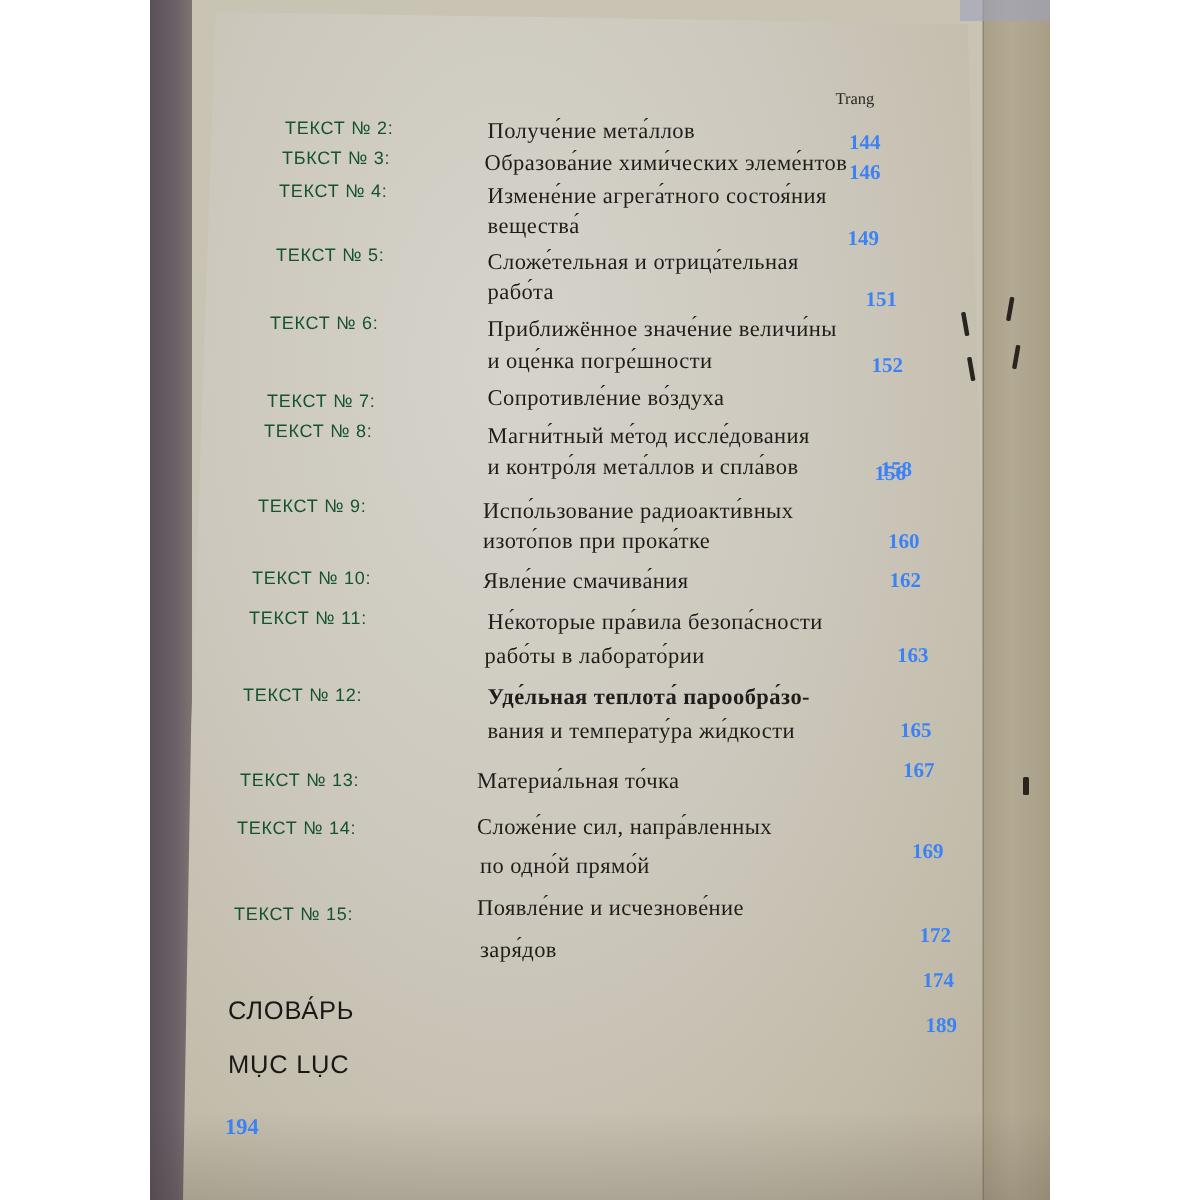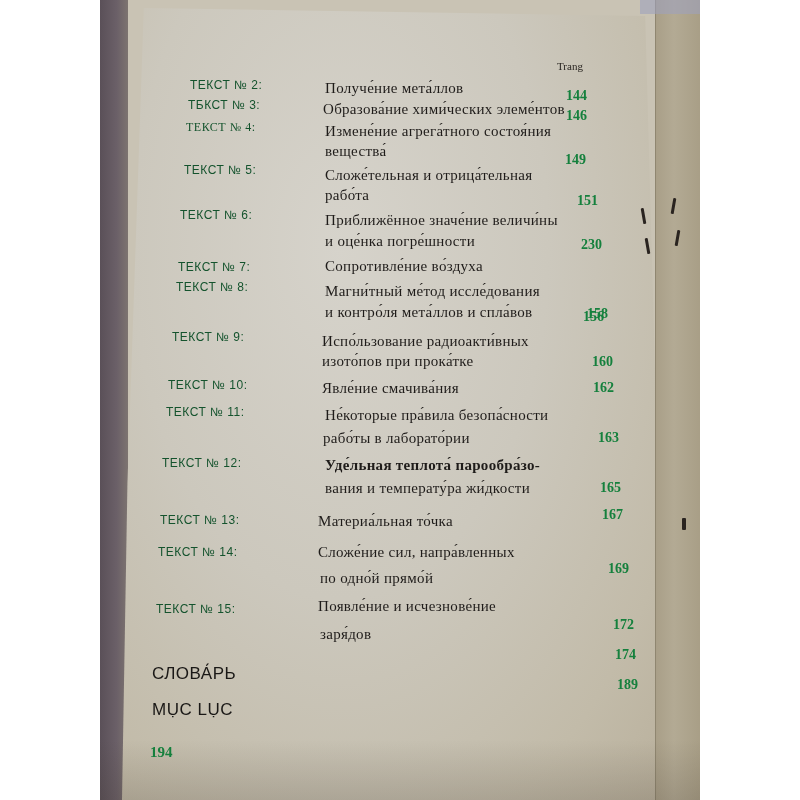--- a/index.html
+++ b/index.html
@@ -85,21 +85,21 @@
     .title {
       font-family: "Liberation Serif", "DejaVu Serif", serif;
       font-size: 15px;
       letter-spacing: 0.3px;
       color: #1f1c1a;
     }
     .pg {
       font-family: "Liberation Serif", "DejaVu Serif", serif;
       font-size: 14px;
       font-weight: bold;
-      color: #15803d;
+      color: #3b82f6;
     }
     .header-trang {
       font-family: Liberation Serif, serif;
       font-size: 11px;
       color: #2a2622;
     }
     .big {
       font-family: "Liberation Sans", "DejaVu Sans", sans-serif;
       font-size: 17px;
       letter-spacing: 0.5px;
@@ -126,34 +126,34 @@
 <div class="text header-trang" style="left:557px; top:60px;">Trang</div>
 
 <div class="text label" style="left:190px; top:78px;">ТЕКСТ № 2:</div>
 <div class="text title" style="left:325px; top:80px;">Получе́ние мета́ллов</div>
 <div class="text pg" style="left:566px; top:88px;">144</div>
 
 <div class="text label" style="left:188px; top:98px;">ТБКСТ № 3:</div>
 <div class="text title" style="left:323px; top:101px;">Образова́ние хими́ческих элеме́нтов</div>
 <div class="text pg" style="left:566px; top:108px;">146</div>
 
-<div class="text label" style="left:186px; top:120px;font-family:Liberation Serif, serif;">ТЕКСТ № 4:</div>
+<div class="text label" style="left:186px; top:120px;">ТЕКСТ № 4:</div>
 <div class="text title" style="left:325px; top:123px;">Измене́ние агрега́тного состоя́ния</div>
 <div class="text title" style="left:325px; top:143px;text-align:center;">вещества́</div>
 <div class="text pg" style="left:565px; top:152px;">149</div>
 
 <div class="text label" style="left:184px; top:163px;">ТЕКСТ № 5:</div>
 <div class="text title" style="left:325px; top:167px;">Сложе́тельная и отрица́тельная</div>
 <div class="text title" style="left:325px; top:187px;">рабо́та</div>
 <div class="text pg" style="left:577px; top:193px;">151</div>
 
 <div class="text label" style="left:180px; top:208px;">ТЕКСТ № 6:</div>
 <div class="text title" style="left:325px; top:212px;">Приближённое значе́ние величи́ны</div>
 <div class="text title" style="left:325px; top:233px;">и оце́нка погре́шности</div>
-<div class="text pg" style="left:581px; top:237px;">230</div>
+<div class="text pg" style="left:581px; top:237px;">152</div>
 
 <div class="text label" style="left:178px; top:260px;">ТЕКСТ № 7:</div>
 <div class="text title" style="left:325px; top:258px;">Сопротивле́ние во́здуха</div>
 <div class="text pg" style="left:583px; top:261px;margin-top:48px;">156</div>
 
 <div class="text label" style="left:176px; top:280px;">ТЕКСТ № 8:</div>
 <div class="text title" style="left:325px; top:283px;">Магни́тный ме́тод иссле́дования</div>
 <div class="text title" style="left:325px; top:304px;">и контро́ля мета́ллов и спла́вов</div>
 <div class="text pg" style="left:587px; top:306px;">158</div>
 

